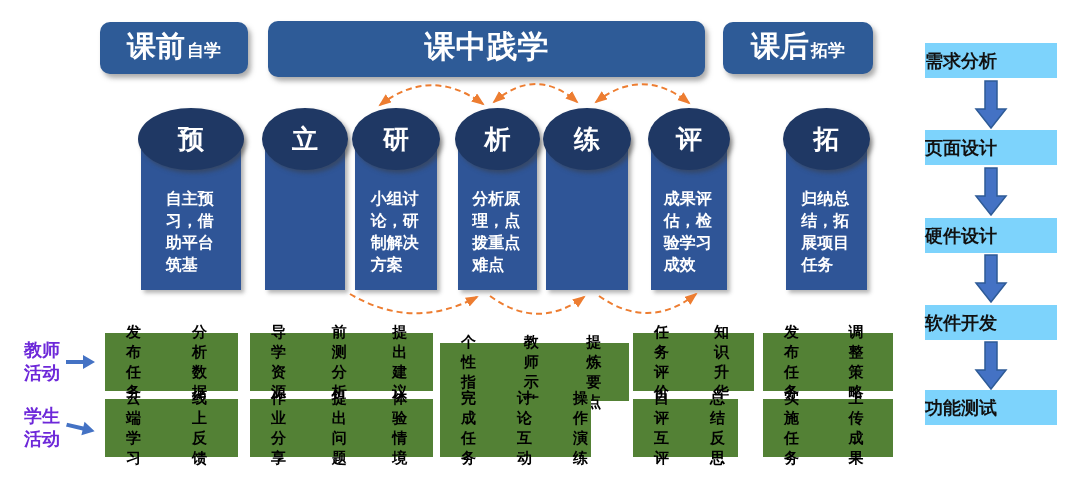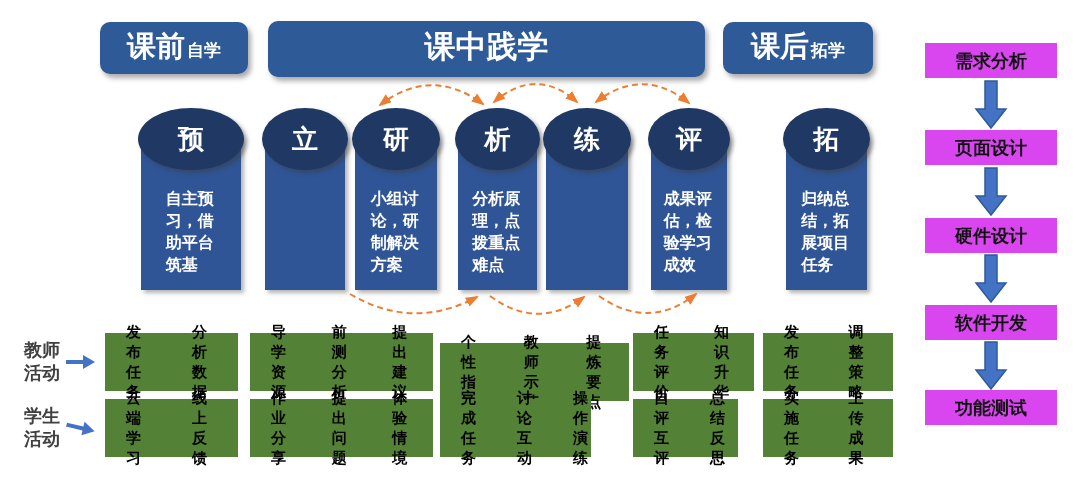--- a/index.html
+++ b/index.html
@@ -34,32 +34,32 @@
   .pill-char{color:#fff;font-size:26px;font-weight:bold;}
   .pill-desc{
     position:absolute;top:80px;left:50%;transform:translateX(-50%);
     width:3.15em;font-size:16px;font-weight:bold;color:#fff;line-height:1.38;
     z-index:2;text-align:left;
   }
   
   .arcs{position:absolute;left:0;top:0;width:1079px;height:478px;pointer-events:none;z-index:3;}
   
   .row-label{position:absolute;left:24px;width:96px;height:58px;display:flex;align-items:center;}
-  .row-label .lbl{width:2.1em;font-size:18px;font-weight:bold;color:#404040;line-height:1.3;}
+  .row-label .lbl{width:2.1em;font-size:18px;font-weight:bold;color:#6d28d9;line-height:1.3;}
   .row-label svg{margin-left:4px;flex:none;}
   .gbox{
     position:absolute;height:58px;background:#538135;color:#000000;
     display:flex;align-items:center;justify-content:space-evenly;
     box-sizing:border-box;padding:0 21px;gap:41px;
   }
   .phrase{width:2.05em;font-size:15px;font-weight:bold;line-height:1.35;text-align:left;}
   
   .fbox{
-    position:absolute;left:925px;width:132px;height:35px;background:#d946ef;
-    display:flex;align-items:center;justify-content:center;
+    position:absolute;left:925px;width:132px;height:35px;background:#7dd3fc;
+    display:flex;align-items:center;
     font-size:18px;font-weight:bold;color:#111;
   }
   .farrow{position:absolute;left:973px;width:36px;height:50px;}
 </style>
 </head>
 <body>
 
 <div class="canvas">
 
   <div class="hdr hdr1">

